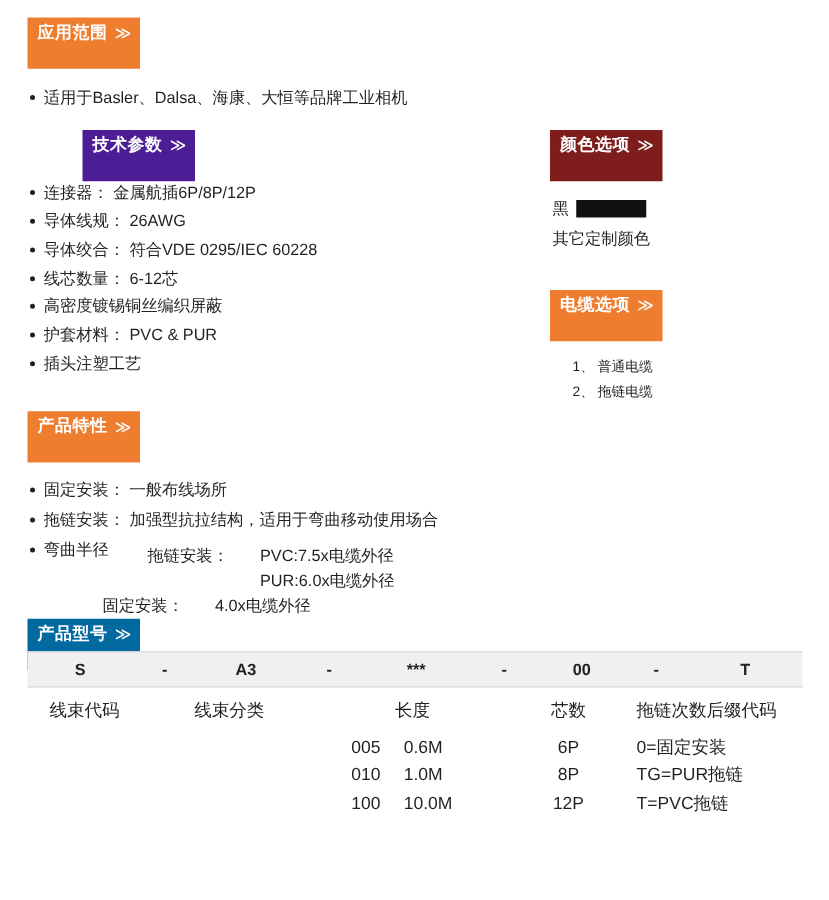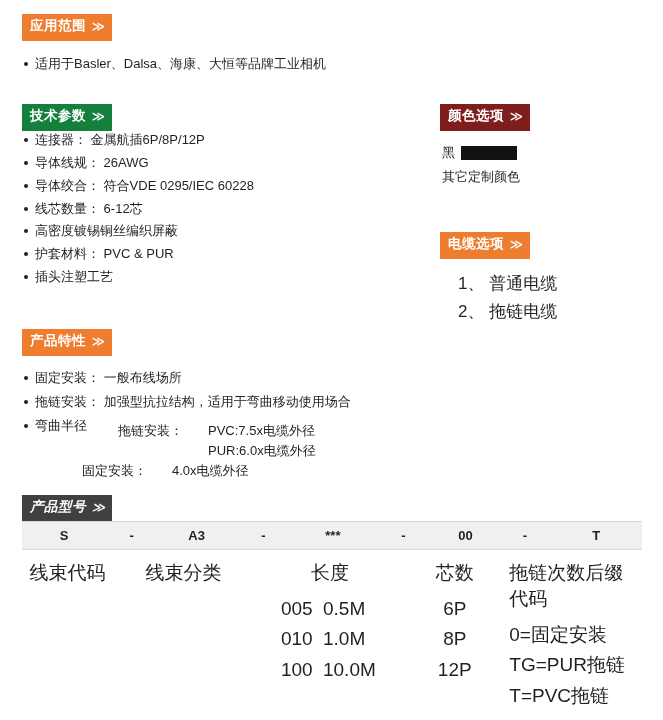--- a/index.html
+++ b/index.html
@@ -24,21 +24,21 @@
   }
 
   
   .sec-head {
     display: inline-flex;
     background: #ee7d2f;
     color: #ffffff;
     font-size: 13.5px;
     font-weight: bold;
     line-height: 1;
-    padding: 5px 6px 8px 8px;
+    padding: 5px 6px 22px 8px;
     letter-spacing: 0.5px;
   }
   .sec-head .chev {
     font-weight: normal;
     font-size: 14px;
     margin-left: 5px;
     transform: scaleX(0.9);
   }
 
   .sec {
@@ -68,21 +68,21 @@
     height: 4px;
     border-radius: 50%;
     background: #231f20;
   }
   ul.blist.small li { margin-bottom: 4px; }
 
   ol.nlist {
     margin: 0;
     padding-left: 0;
     list-style: none;
-    font-size: 17px;
+    font-size: 11px;
   }
   ol.nlist li {
     margin-bottom: 5px;
     padding-left: 4px;
   }
 
   .plain {
     font-size: 13px;
     line-height: 1.5;
   }
@@ -137,21 +137,21 @@
   .mc-dash2  { width: 60px; }
   .mc-len    { width: 92px; }
   .mc-dash3  { width: 62px; }
   .mc-core   { width: 74px; }
   .mc-dash4  { width: 56px; }
   .mc-suffix { width: 100px; }
 
   .model-legend {
     display: flex;
     margin-top: 10px;
-    font-size: 19px;
+    font-size: 14px;
   }
   .leg {
     text-align: center;
   }
   .leg-title { margin-bottom: 8px; }
   .leg-body { line-height: 1.6; }
   .leg-len-rows .lr {
     display: flex;
     justify-content: center;
   }
@@ -173,21 +173,21 @@
     <div class="sec-head" style="background: rgb(238, 125, 47);">
       <span>应用范围</span>
       <span class="chev">≫</span>
     </div>
     <ul class="blist" style="margin-top:14px;">
       <li>适用于Basler、Dalsa、海康、大恒等品牌工业相机</li>
     </ul>
   </div>
 
   <div class="sec" style="left:22px; top:104px; width:400px;">
-    <div class="sec-head" style="background: #15803d;">
+    <div class="sec-head" style="background: #4c1d95; margin-left: 44px;">
       <span>技术参数</span>
       <span class="chev">≫</span>
     </div>
     <ul class="blist small" style="">
       <li>连接器： 金属航插6P/8P/12P</li>
       <li>导体线规： 26AWG</li>
       <li>导体绞合： 符合VDE 0295/IEC 60228</li>
       <li>线芯数量： 6-12芯</li>
       <li>高密度镀锡铜丝编织屏蔽</li>
       <li>护套材料： PVC &amp; PUR</li>
@@ -250,21 +250,21 @@
         <span>PUR:6.0x电缆外径</span>
       </div>
       <div class="bend-row" style="margin-left:-36px;">
         <span class="bend-k">固定安装：</span>
         <span>4.0x电缆外径</span>
       </div>
     </div>
   </div>
 
   <div class="sec" style="left:22px; top:495px; width:620px;">
-    <div class="sec-head" style="background: #404040; font-style: italic;">
+    <div class="sec-head" style="background: #0369a1;">
       <span>产品型号</span>
       <span class="chev">≫</span>
     </div>
   </div>
 
   <div class="model">
     <div class="model-bar" style="background: rgb(240, 240, 240);">
       <span class="mc-code">S</span>
       <span class="mc-dash1">-</span>
       <span class="mc-class">A3</span>
@@ -281,21 +281,21 @@
         <div class="leg-title">线束代码</div>
       </div>
       <div class="leg leg2">
         <div class="leg-title">线束分类</div>
       </div>
       <div class="leg leg3">
         <div class="leg-title">长度</div>
         <div class="leg-body leg-len-rows">
           <div class="lr">
             <span class="a">005</span>
-            <span class="b">0.5M</span>
+            <span class="b">0.6M</span>
           </div>
           <div class="lr">
             <span class="a">010</span>
             <span class="b">1.0M</span>
           </div>
           <div class="lr">
             <span class="a">100</span>
             <span class="b">10.0M</span>
           </div>
         </div>

